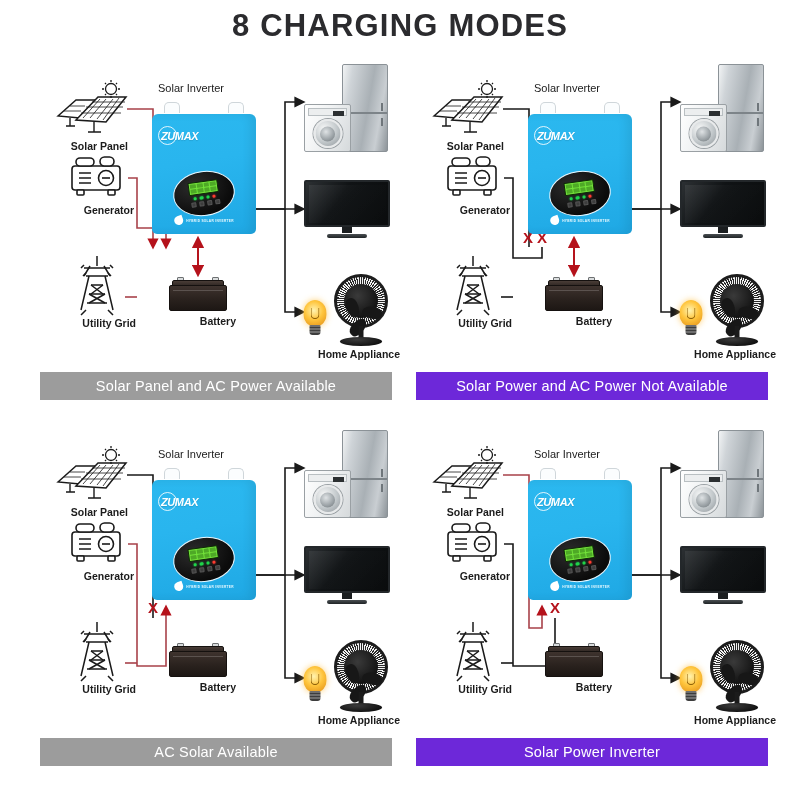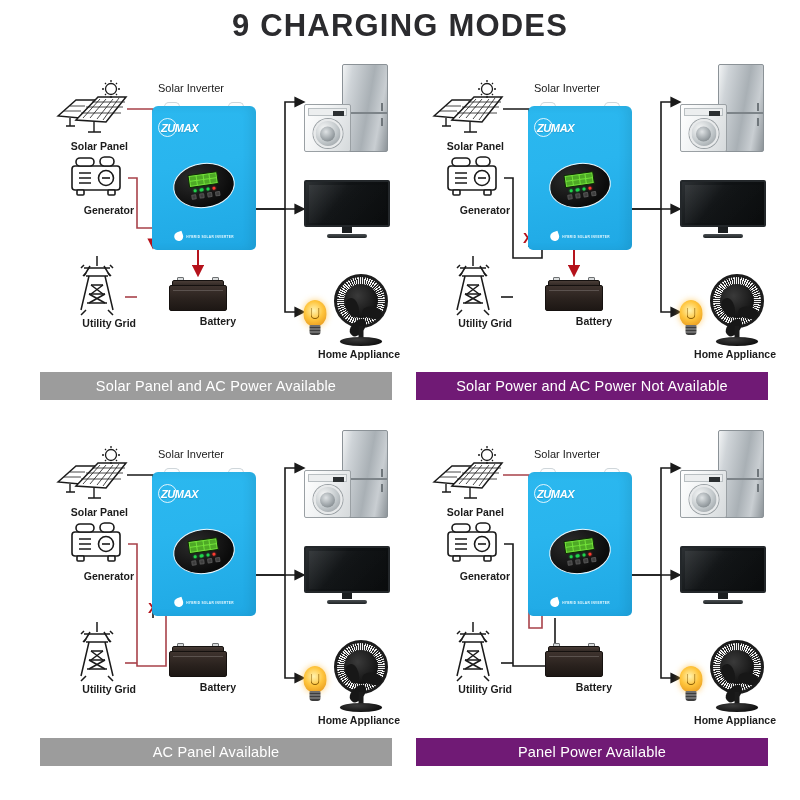--- a/index.html
+++ b/index.html
@@ -52,21 +52,21 @@
     width: 352px;
     height: 28px;
     background: #9c9c9c;
     color: #ffffff;
     font-size: 14.5px;
     display: flex;
     align-items: center;
     justify-content: center;
     letter-spacing: .2px;
   }
-  .panel.q2 .caption, .panel.q4 .caption { background: #701a75; }
+  .panel.q2 .caption, .panel.q4 .caption { background: #6d28d9; }
 
   
   .lbl {
     position: absolute;
     font-size: 10.5px;
     font-weight: bold;
     color: #1b1b1b;
     white-space: nowrap;
     text-align: right;
     font-family: "Liberation Sans", sans-serif;
@@ -82,22 +82,22 @@
   
   .wires { position: absolute; left:0; top:0; width:368px; height:302px; }
 
   
   .inverter {
     position: absolute;
     width: 104px; height: 128px;
   }
   .inv-body {
     position: absolute;
-    left: 0; top: 4px;
-    width: 104px; height: 144px;
+    left: 0; top: 12px;
+    width: 104px; height: 120px;
     background: linear-gradient(170deg, #2bb8ef 0%, #29b5ee 40%, #1fa8e4 100%);
     border-radius: 6px 6px 5px 5px;
     box-shadow: inset -6px 0 10px rgba(0,0,0,.07);
     padding-left: 8px;
   }
   .inv-tab {
     position: absolute;
     top: 0px;
     width: 16px; height: 11px;
     border: 1.6px solid #cfd6da;
@@ -329,21 +329,21 @@
     font-weight: bold;
     font-family: "Liberation Sans", sans-serif;
     line-height: 1;
   }
 </style>
 </head>
 <body>
 
 <div id="page">
 
-  <div class="title">9 CHARGING MODES</div>
+  <div class="title">8 CHARGING MODES</div>
 
   <div class="panel q1">
     <div class="diagram">
 
       <svg class="wires" viewBox="0 0 368 302">
         <defs>
           <marker id="arR1" markerWidth="7" markerHeight="7" refX="3.5" refY="3.5" orient="auto">
             <path d="M0,0 L7,3.5 L0,7 z" fill="#b5121b"></path>
           </marker>
           <marker id="arK1" markerWidth="7" markerHeight="7" refX="3.5" refY="3.5" orient="auto">
@@ -837,21 +837,21 @@
         </div>
         <div class="bulb">
           <div class="glass"></div>
             <div class="fil"></div>
             <div class="cap"></div>
         </div>
       </div>
       <div class="lbl" style="left:258px; top:286px; width:110px;">Home Appliance</div>
 
     </div>
-    <div class="caption">AC Panel Available</div>
+    <div class="caption">AC Solar Available</div>
   </div>
 
   <div class="panel q4">
     <div class="diagram">
 
       <svg class="wires" viewBox="0 0 368 302">
         <defs>
           <marker id="arR4" markerWidth="7" markerHeight="7" refX="3.5" refY="3.5" orient="auto">
             <path d="M0,0 L7,3.5 L0,7 z" fill="#b5121b"></path>
           </marker>
@@ -1004,16 +1004,16 @@
         </div>
         <div class="bulb">
           <div class="glass"></div>
             <div class="fil"></div>
             <div class="cap"></div>
         </div>
       </div>
       <div class="lbl" style="left:258px; top:286px; width:110px;">Home Appliance</div>
 
     </div>
-    <div class="caption">Panel Power Available</div>
+    <div class="caption">Solar Power Inverter</div>
   </div>
 
 </div>
 
 </body></html>

